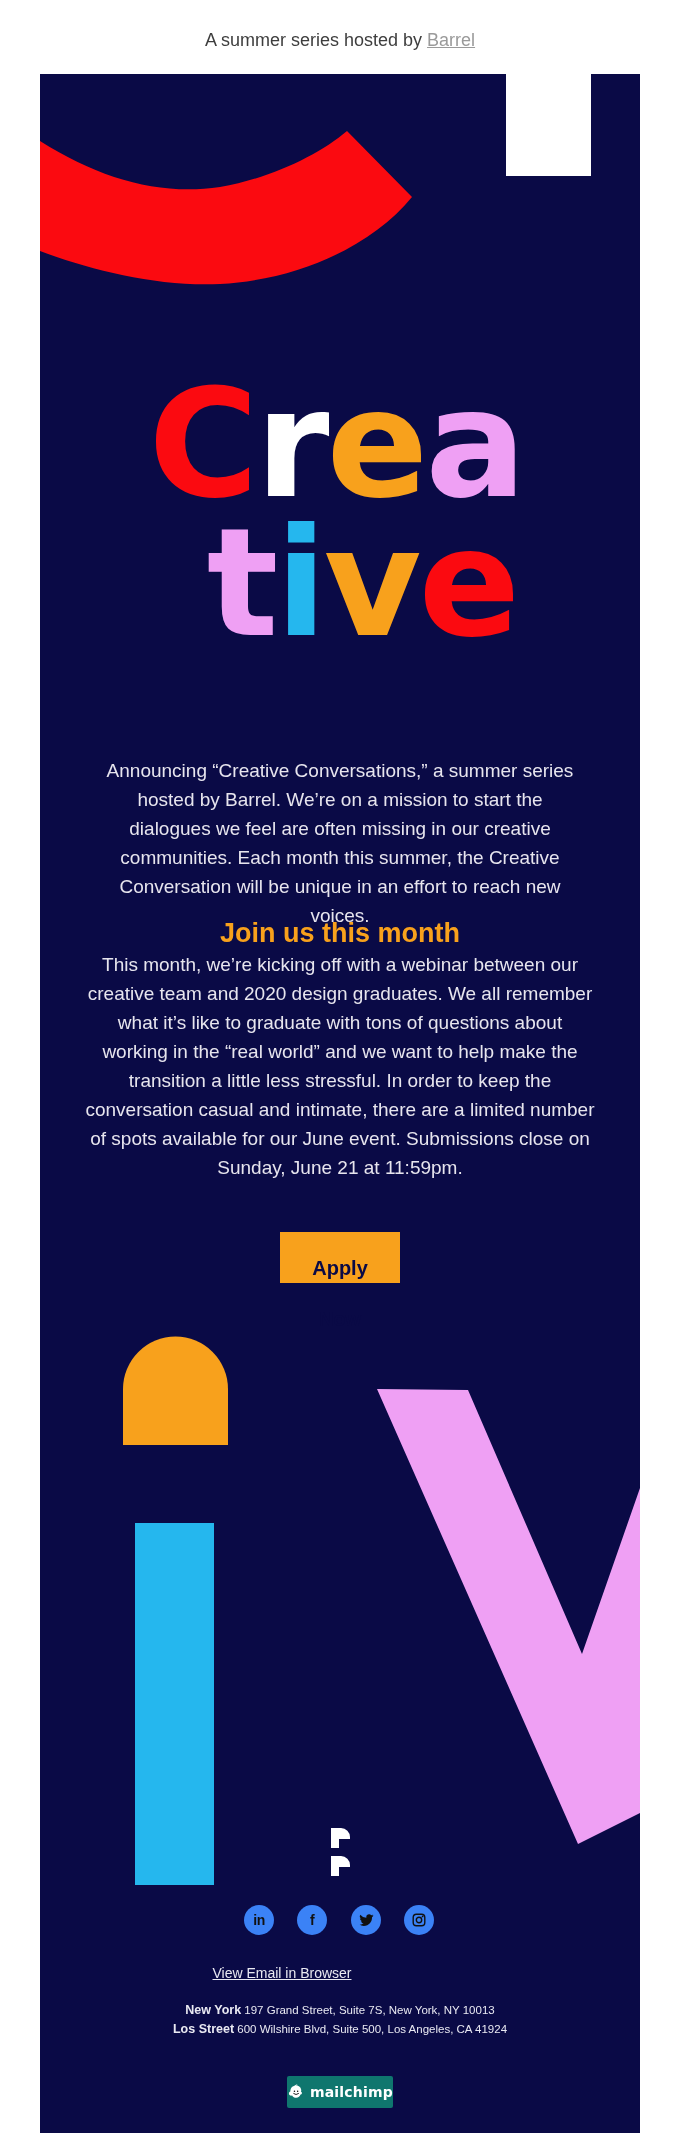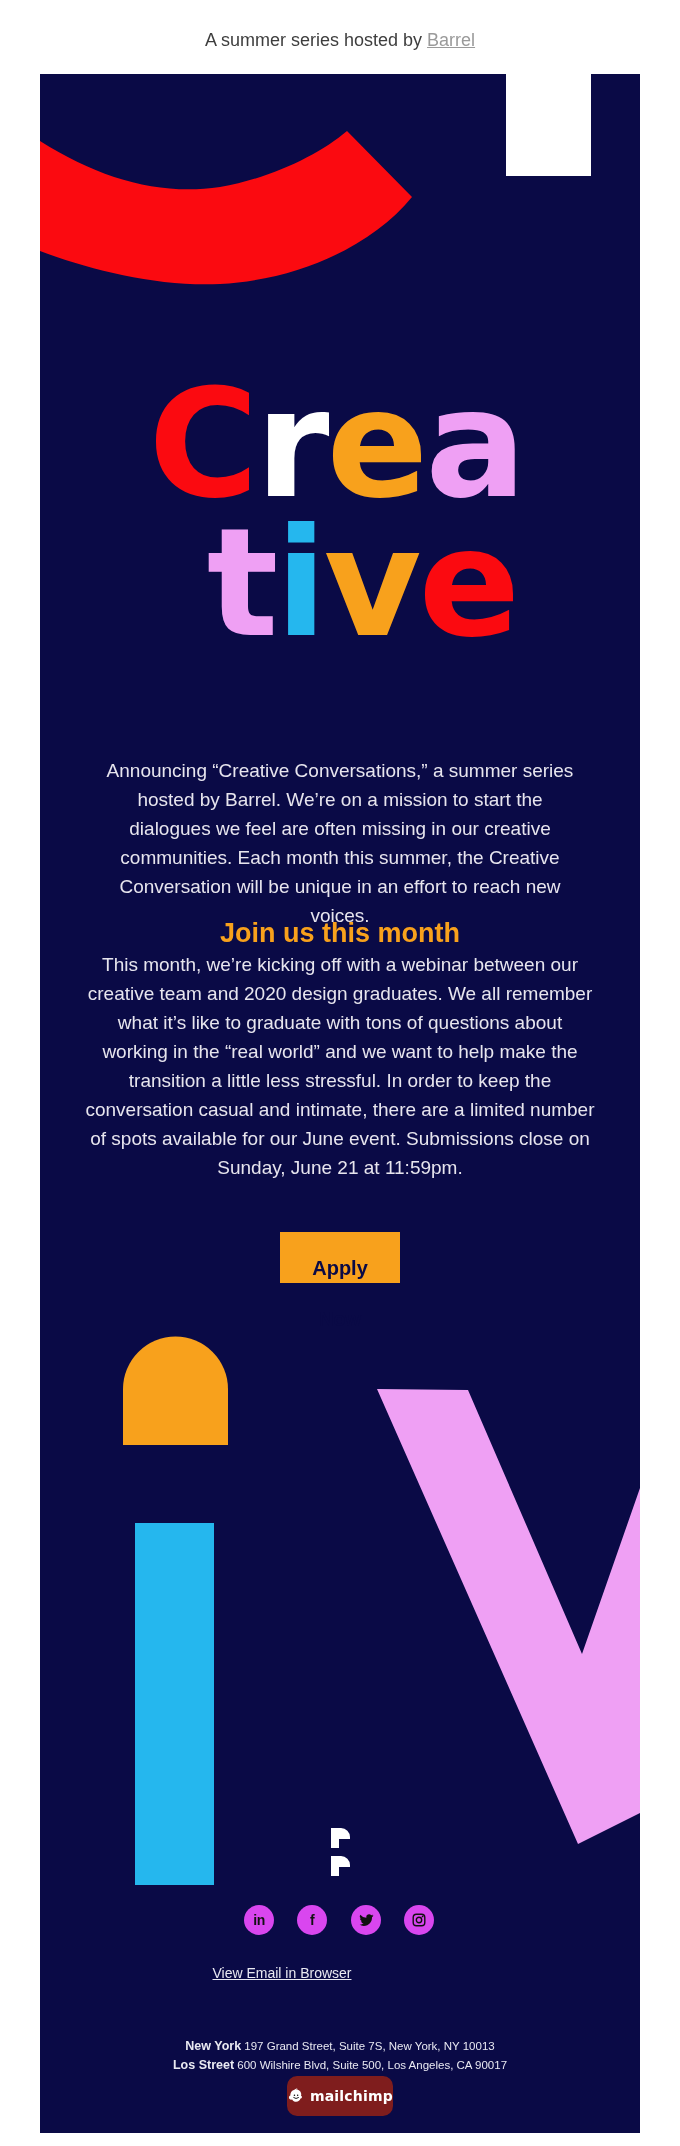--- a/index.html
+++ b/index.html
@@ -39,40 +39,40 @@
   .cta{
     position:absolute;left:240px;top:1158px;width:120px;height:51px;
     background:var(--orange,#f8a11c);border:none;cursor:pointer;
     color:var(--navy,#0a0a46);font-family:"Liberation Sans",sans-serif;
     font-size:20px;font-weight:700;text-align:center;line-height:51px;padding:11px;
   }
   .logo{position:absolute;left:291px;top:1754px;width:20px;height:48px;cursor:pointer;}
   .social{position:absolute;left:0;top:1831px;width:600px;height:30px;}
   .social-btn{
     position:absolute;top:0;width:30px;height:30px;border-radius:50%;
-    background:#d946ef;display:flex;align-items:center;justify-content:center;
+    background:#3b82f6;display:flex;align-items:center;justify-content:center;
     cursor:pointer;color:#111111;
   }
   .social-btn .txtglyph{font-weight:700;font-size:14px;line-height:1;letter-spacing:-0.5px;color:#111;}
   .s0{left:204px;} .s1{left:257px;} .s2{left:311px;} .s3{left:364px;}
   .foot-link{
     position:absolute;left:0;width:484px;text-align:center;color:#e9e9f2;
     font-size:14px;line-height:18px;text-decoration:underline;cursor:pointer;
   }
   .view-link{top:1890px;}
   .unsub-link{top:1966px;}
   .addr{
     position:absolute;left:0;width:600px;text-align:center;color:#e9e9f2;
-    font-size:11.5px;line-height:19px;margin-top:36px;
+    font-size:11.5px;line-height:19px;
   }
   .addr-1{top:1927px;} .addr-2{top:1946px;}
   .addr b{font-size:12.5px;}
   .badge{
-    position:absolute;left:247px;top:2002px;width:106px;height:40px;
-    background:#7f1d1d;border-radius:10px;display:flex;align-items:center;
+    position:absolute;left:247px;top:2002px;width:106px;height:32px;
+    background:#0f766e;border-radius:2px;display:flex;align-items:center;
     justify-content:center;gap:5px;cursor:pointer;
   }
   .badge-label{
     color:#ffffff;font-family:"DejaVu Sans",sans-serif;font-weight:700;
     font-size:14px;letter-spacing:0.2px;
   }
 </style>
 </head>
 <body>
 
@@ -134,21 +134,21 @@
   </div>
 
   <a class="foot-link view-link">View Email in Browser</a>
 
   <div class="addr addr-1">
     <b>New York</b>
     <span>197 Grand Street, Suite 7S, New York, NY 10013</span>
   </div>
   <div class="addr addr-2">
     <b>Los Street</b>
-    <span>600 Wilshire Blvd, Suite 500, Los Angeles, CA 90017</span>
+    <span>600 Wilshire Blvd, Suite 500, Los Angeles, CA 41924</span>
   </div>
 
 
   <div class="badge">
     <svg width="24" height="24" viewBox="0 0 24 24">
       <path fill="#ffffff" d="M12.2 3.2c3.9 0 6.9 2.9 6.9 6.4 0 .7-.1 1.3-.3 1.9.8.3 1.3 1 1.3 1.8 0 1.1-.9 2-2 2.1-.6 2.6-2.9 4.4-5.8 4.4-2.3 0-4.4-1.2-5.4-3.1-.4.1-.8.2-1.2.2-1.7 0-3.1-1.3-3.1-3 0-1.2.8-2.3 1.9-2.7-.1-5 3.3-8 7.7-8z"></path>
       <circle cx="10" cy="11" r="1" fill="#050505"></circle>
       <circle cx="14.3" cy="11" r="1" fill="#050505"></circle>
       <path d="M9 14.2 q3.1 2.6 6.4 0" fill="none" stroke="#050505" stroke-width="1.2" stroke-linecap="round"></path>
       <path d="M11 3.4 q1-1.6 2.4-.9" fill="none" stroke="#ffffff" stroke-width="1.1" stroke-linecap="round"></path>

